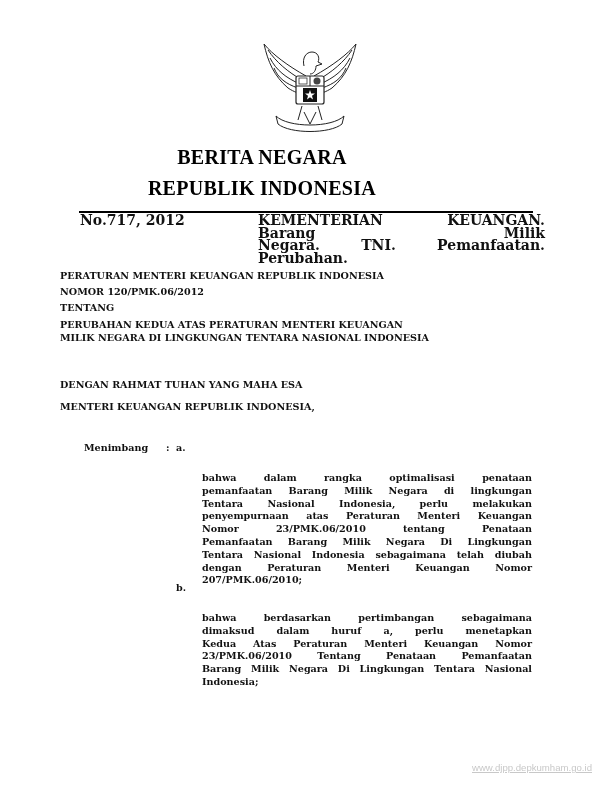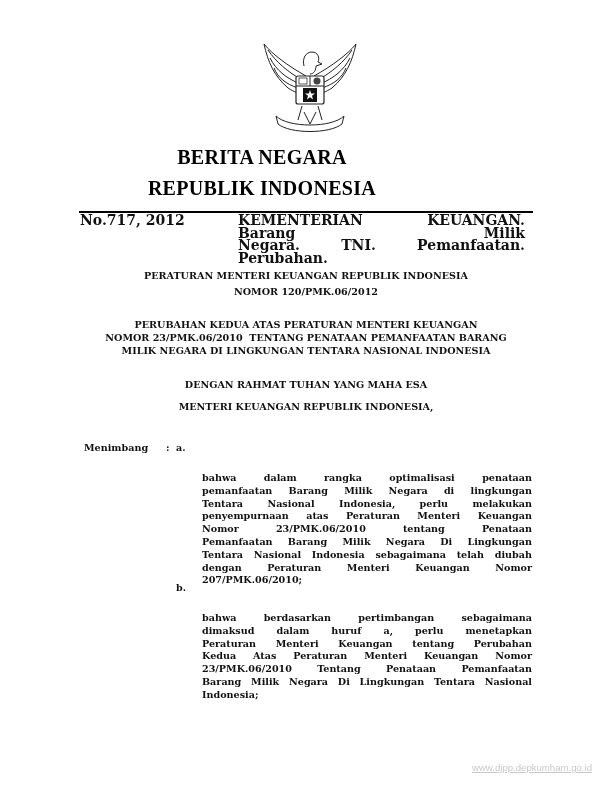--- a/index.html
+++ b/index.html
@@ -7,24 +7,24 @@
          font-family: "DejaVu Serif", "Liberation Serif", serif; color: #111; }
   .abs { position: absolute; }
   .emblem { left: 258px; top: 36px; width: 104px; height: 100px; }
   .title { left: 0; width: 524px; text-align: center; font-family: "Liberation Serif", serif;
            font-weight: bold; font-size: 20px; letter-spacing: 0.3px; color: #000; }
   .t1 { top: 146px; }
   .t2 { top: 177px; }
   .rule { left: 79px; top: 211px; width: 454px; height: 2px; background: #000; }
   .small { font-size: 14px; font-weight: bold; line-height: 12.5px; font-family: "DejaVu Serif", serif; }
   .no { left: 80px; top: 214px; }
-  .kw { left: 238px; top: 214px; width: 287px; text-align: justify; }
+  .kw { left: 258px; top: 214px; width: 287px; text-align: justify; }
   .kw span.line { display: block; text-align: justify; text-align-last: justify; }
   .kw span.line.last { text-align-last: left; }
-  .center-block { left: 60px; width: 492px; text-align: center; font-size: 9.6px; font-weight: bold; }
+  .center-block { left: 60px; width: 492px; text-align: left; font-size: 9.6px; font-weight: bold; }
   .reg-title { top: 268px; line-height: 16px; }
   .reg-sub { top: 319px; line-height: 12.8px; }
   .opening { top: 374px; line-height: 22px; }
   .consider { left: 84px; top: 442px; width: 450px; font-size: 9.6px; font-weight: bold; line-height: 12.8px; }
   .consider .label { position: absolute; left: 0; top: 0; }
   .consider .colon { position: absolute; left: 82px; top: 0; }
   .item { position: absolute; left: 92px; width: 356px; }
   .item .letter { position: absolute; left: 0; top: 0; }
   .item .body { position: absolute; left: 26px; width: 330px; margin-top: 30px; }
   .item .body span { display: block; text-align: justify; text-align-last: justify; white-space: nowrap; }
@@ -77,24 +77,24 @@
 
 <div class="abs small no">No.717, 2012</div>
 <div class="abs small kw">
   <span class="line">KEMENTERIAN KEUANGAN. Barang Milik</span>
   <span class="line last">Negara. TNI. Pemanfaatan. Perubahan.</span>
 </div>
 
 <div class="abs center-block reg-title">
   <div>PERATURAN MENTERI KEUANGAN REPUBLIK INDONESIA</div>
   <div>NOMOR 120/PMK.06/2012</div>
+  <div>TENTANG</div>
 </div>
 <div class="abs center-block reg-sub">
   <div>PERUBAHAN KEDUA ATAS PERATURAN MENTERI KEUANGAN</div>
-  <div style="white-space:pre;">NOMOR 23/PMK.06/2010  TENTANG PENATAAN PEMANFAATAN BARANG</div>
   <div>MILIK NEGARA DI LINGKUNGAN TENTARA NASIONAL INDONESIA</div>
 </div>
 <div class="abs center-block opening">
   <div>DENGAN RAHMAT TUHAN YANG MAHA ESA</div>
   <div>MENTERI KEUANGAN REPUBLIK INDONESIA,</div>
 </div>
 
 <div class="abs consider">
   <span class="label">Menimbang</span>
   <span class="colon">:</span>
@@ -112,21 +112,20 @@
       <span>dengan Peraturan Menteri Keuangan Nomor</span>
       <span class="last">207/PMK.06/2010;</span>
     </div>
   </div>
 
   <div class="item item-b">
     <span class="letter">b.</span>
     <div class="body">
       <span>bahwa berdasarkan pertimbangan sebagaimana</span>
       <span>dimaksud dalam huruf a, perlu menetapkan</span>
-      <span>Peraturan Menteri Keuangan tentang Perubahan</span>
       <span>Kedua Atas Peraturan Menteri Keuangan Nomor</span>
       <span>23/PMK.06/2010 Tentang Penataan Pemanfaatan</span>
       <span>Barang Milik Negara Di Lingkungan Tentara Nasional</span>
       <span class="last">Indonesia;</span>
     </div>
   </div>
 </div>
 
 <a class="abs footer">www.djpp.depkumham.go.id</a>
 

